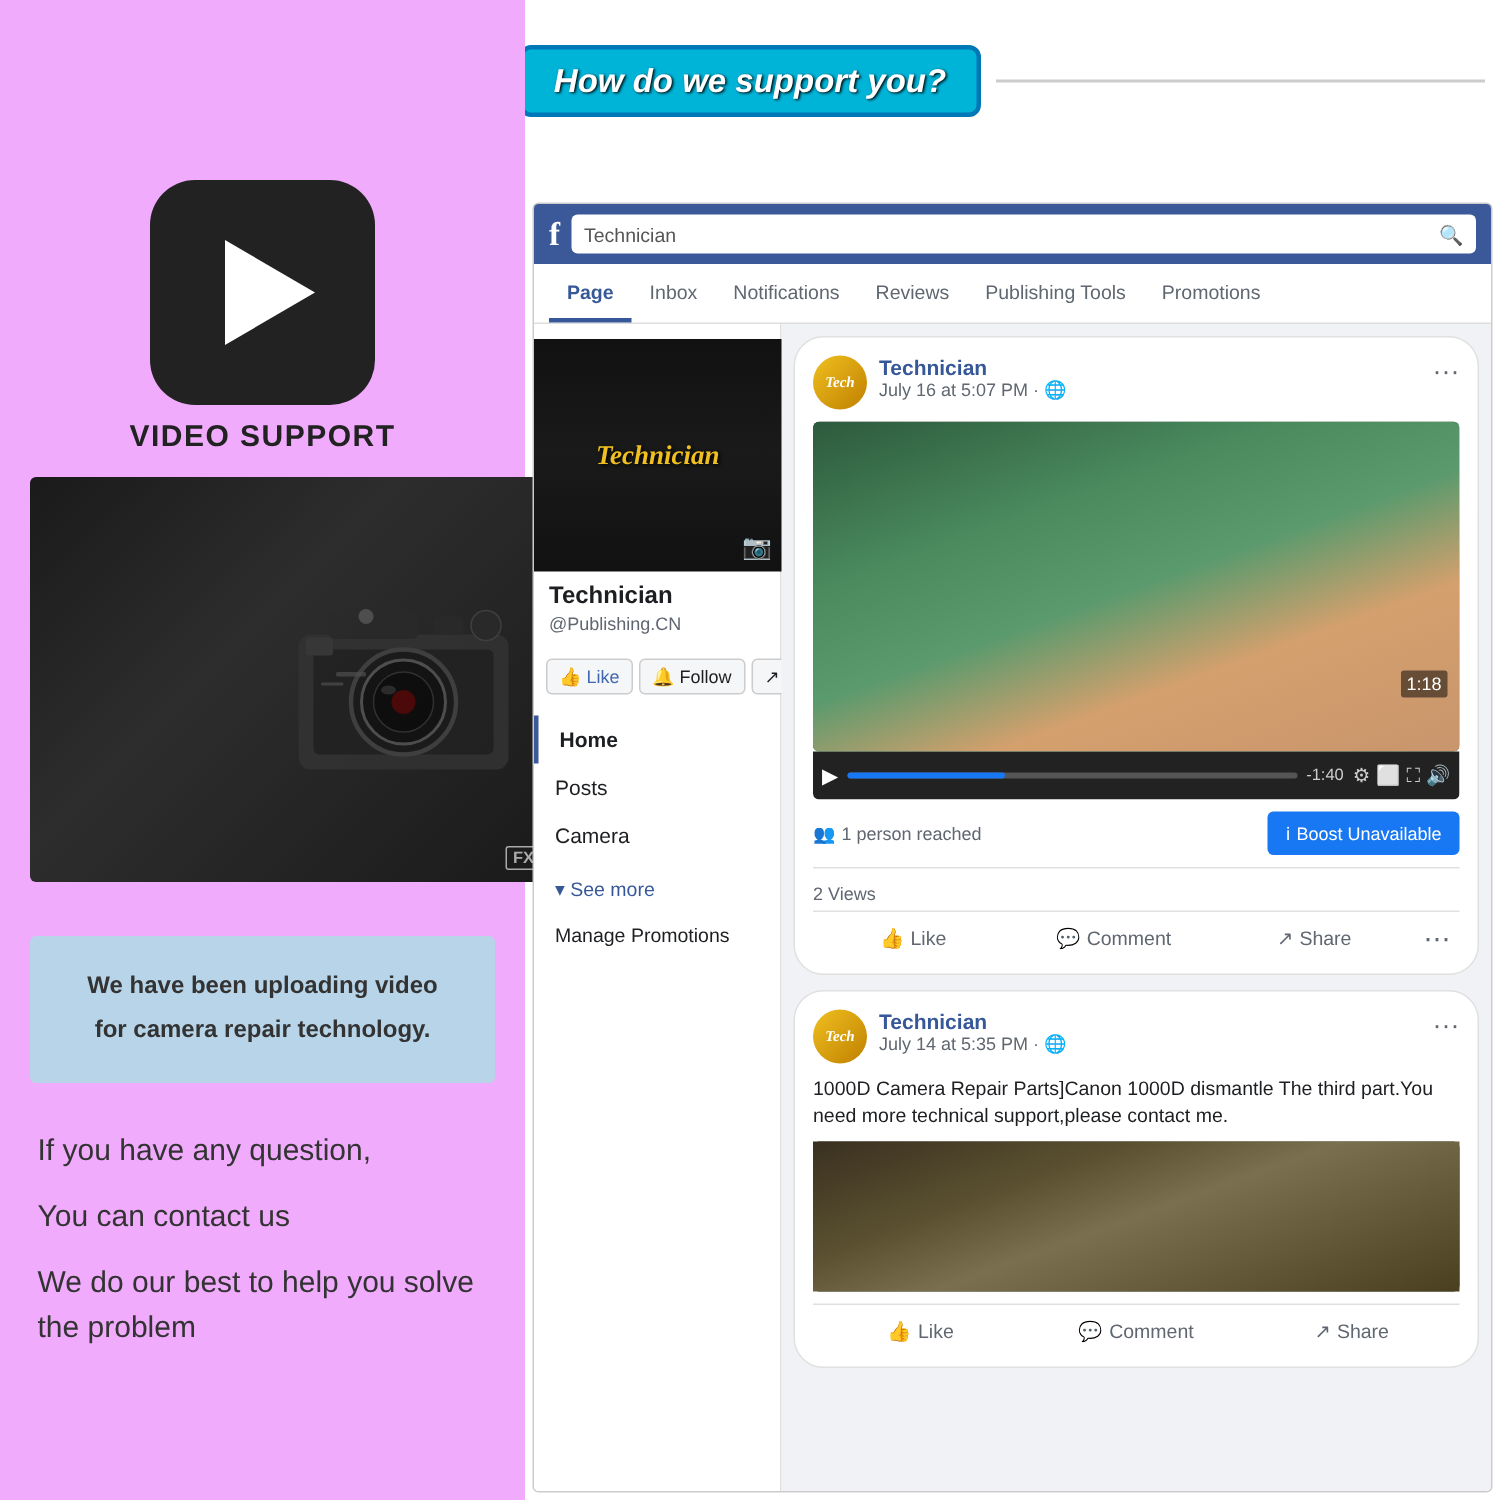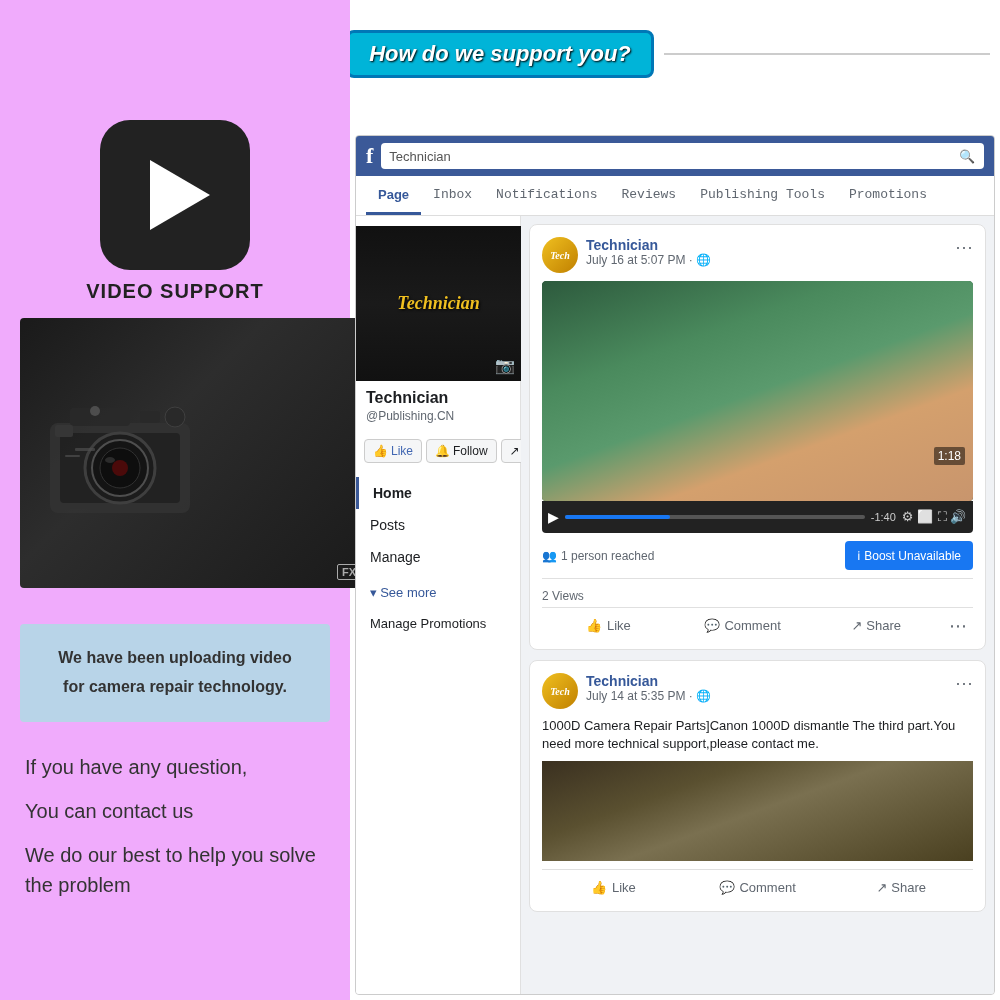--- a/index.html
+++ b/index.html
@@ -89,21 +89,21 @@
     }
     .camera-image-placeholder {
       width: 349px;
       height: 270px;
       background: linear-gradient(135deg, #1a1a1a 0%, #2d2d2d 40%, #1a1a1a 100%);
       border-radius: 4px;
       position: relative;
       overflow: hidden;
       display: flex;
       align-items: center;
-      justify-content: flex-start;
+      justify-content: flex-end;
     }
     .camera-svg {
       opacity: 0.85;
     }
     .fx-badge {
       position: absolute;
       bottom: 8px;
       right: 8px;
       color: #aaa;
       font-size: 11px;
@@ -200,21 +200,20 @@
       border-bottom: 3px solid transparent;
       font-weight: 600;
     }
     .fb-nav-tab.active {
       border-bottom: 3px solid #365899;
       color: #365899;
     }
     .fb-nav-tab:not(.active) {
       color: #606770;
       font-weight: normal;
-      font-family: Liberation Mono, monospace;
     }
 
     
     .fb-content {
       display: flex;
       height: calc(100% - 80px);
     }
 
     
     .fb-sidebar {
@@ -340,21 +339,21 @@
 
     
     .fb-feed {
       flex: 1;
       overflow-y: auto;
       padding: 8px;
       background: #f0f2f5;
     }
     .fb-post {
       background: #fff;
-      border-radius: 8px;
+      border-radius: 20px;
       padding: 12px;
       margin-bottom: 10px;
       border: 1px solid #e0e0e0;
     }
     .fb-post-header {
       display: flex;
       align-items: flex-start;
       margin-bottom: 8px;
     }
     .fb-avatar {
@@ -644,21 +643,21 @@
         </button>
       </div>
       <div class="fb-sidebar-nav">
         <div class="fb-sidebar-nav-item active">
           <span>Home</span>
         </div>
         <div class="fb-sidebar-nav-item">
           <span>Posts</span>
         </div>
         <div class="fb-sidebar-nav-item">
-          <span>Manage</span>
+          <span>Camera</span>
         </div>
       </div>
       <div class="fb-see-more">
         <span>▾ See more</span>
       </div>
       <div class="fb-manage-promo">
         <span>Manage Promotions</span>
       </div>
     </div>
 

